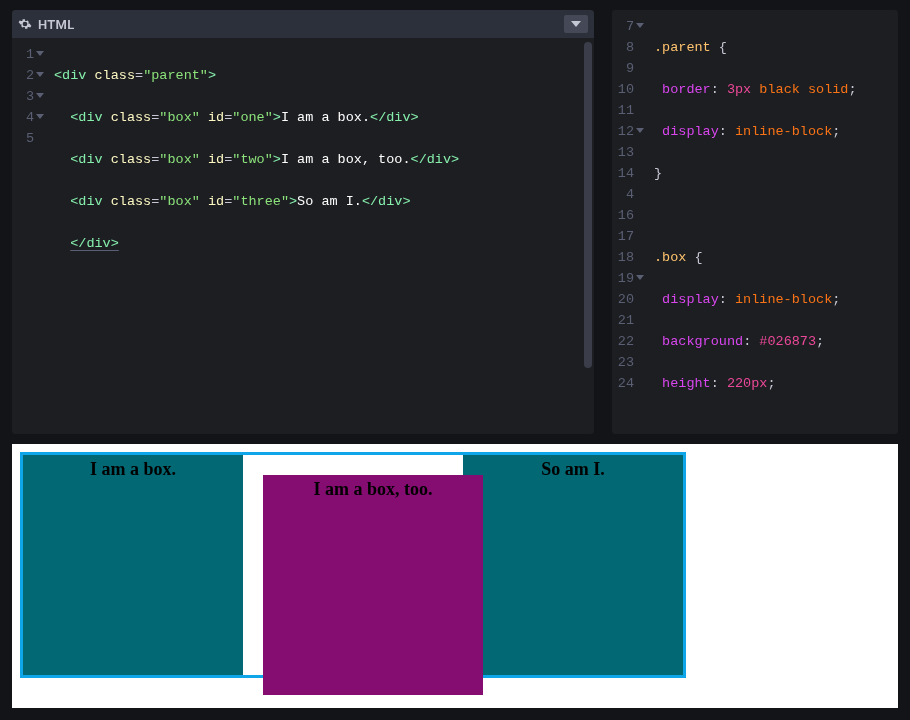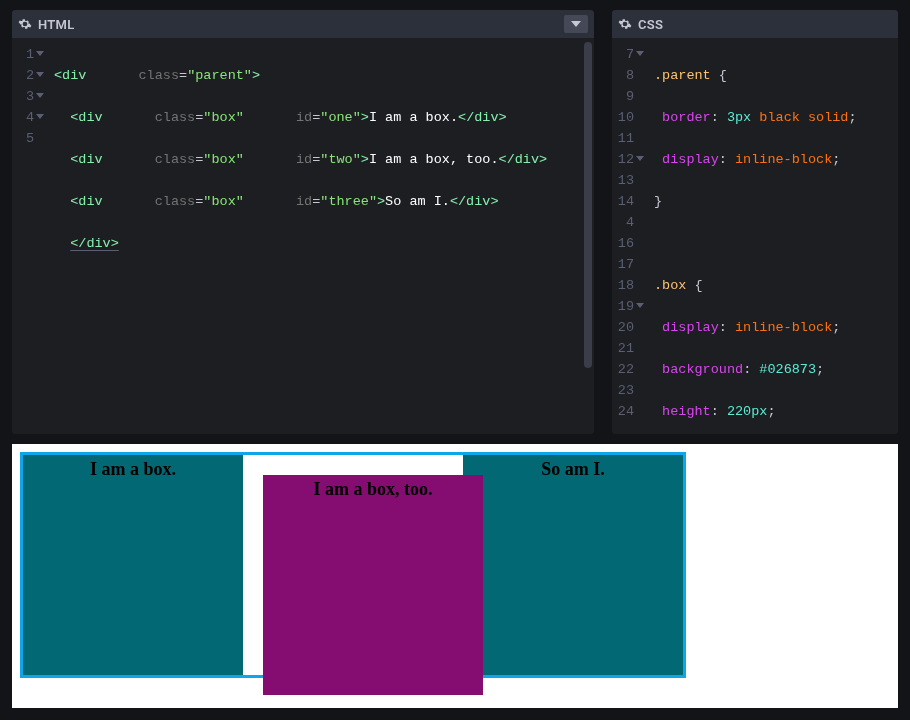--- a/index.html
+++ b/index.html
@@ -13,29 +13,29 @@
     .hdr-title { color:#c5c8d4; font-size:13px; font-weight:600; letter-spacing:.3px; }
     .hdr-spacer { flex:1; }
     .hdr-btn { background:#444857; border:none; border-radius:2px; width:24px; height:18px; display:flex; align-items:center; justify-content:center; cursor:pointer; }
     .code-area { display:flex; font-family:"SFMono-Regular",Consolas,"Liberation Mono",Menlo,monospace; font-size:13.5px; line-height:21px; height:calc(100% - 28px); overflow:hidden; }
     .gutter { width:28px; text-align:right; padding:6px 6px 0 0; color:#5a5f73; user-select:none; }
     .gutter .ln { display:block; position:relative; }
     .fold::after { content:""; position:absolute; right:-10px; top:7px; border-left:4px solid transparent;border-right:4px solid transparent;border-top:5px solid #5a5f73; }
     .code { flex:1; padding:6px 0 0 14px; color:#c5c8d4; white-space:pre; overflow:hidden; }
     .code .line { display:block; }
     .tag   { color:#86efac; }
-    .attr  { color:#737373;margin-left:44px; }
+    .attr  { color:#fef9c3; }
     .eq    { color:#c5c8d4; }
     .str   { color:#8ce37b; }
     .punct { color:#c5c8d4; }
     .txt   { color:#ffffff; }
     .sel   { color:#ffc36e;margin-top:20px; }
     .prop  { color:#d946ef; }
     .val-k { color:#f97316;font-family:Liberation Mono, monospace; }
-    .val-n { color:#5eead4; }
+    .val-n { color:#ec4899; }
     .under { text-decoration:underline; text-decoration-color:#5a5f73; text-underline-offset:3px; }
 
     .scrollbar-v { position:absolute; right:2px; top:32px; bottom:4px; width:8px; }
     .scrollbar-v .thumb { position:absolute; left:0; right:0; top:0; height:84%; background:#3b3e4a; border-radius:4px; }
 
     .preview { flex:1; background:#ffffff; margin:0 12px 12px 12px; padding:8px 8px; overflow:hidden; }
     .parent { border:3px solid #0ea5e9; display:inline-block; }
     .box { display:inline-block; background:#026873; height:220px; width:220px; text-align:center; font-family:Georgia,"Times New Roman",serif; font-size:18px; font-weight:700; color:#000; padding-top:4px; vertical-align:top; }
     #two { background:#850d71; position:relative; top:20px; left:20px; }
   </style>
@@ -72,26 +72,20 @@
 <span class="line"><span>  </span><span class="tag">&lt;div</span> <span class="attr">class</span><span class="eq">=</span><span class="str">"box"</span> <span class="attr">id</span><span class="eq">=</span><span class="str">"three"</span><span class="tag">&gt;</span><span class="txt">So am I.</span><span class="tag">&lt;/div&gt;</span></span>
 <span class="line"><span>  </span><span class="tag under">&lt;/div&gt;</span></span>
       </div>
     </div>
     <div class="scrollbar-v">
         <div class="thumb"></div>
       </div>
   </div>
 
   <div class="panel panel-css">
-    <div class="panel-header">
-      <svg class="hdr-gear" viewBox="0 0 24 24" fill="#c5c8d4">
-          <path d="M12 8a4 4 0 1 0 0 8 4 4 0 0 0 0-8zm9 4a7 7 0 0 1-.1 1.2l2.1 1.6-2 3.4-2.5-1a7 7 0 0 1-2 .1l-.4 2.7h-4l-.4-2.7a7 7 0 0 1-2-.1l-2.5 1-2-3.4 2.1-1.6A7 7 0 0 1 3 12a7 7 0 0 1 .1-1.2L1 9.2l2-3.4 2.5 1a7 7 0 0 1 2-.1L7.9 4h4l.4 2.7a7 7 0 0 1 2 .1l2.5-1 2 3.4-2.1 1.6A7 7 0 0 1 21 12z"></path>
-        </svg>
-      <span class="hdr-title">CSS</span>
-    </div>
     <div class="code-area">
       <div class="gutter">
         <span class="ln fold">7</span>
         <span class="ln">8</span>
         <span class="ln">9</span>
         <span class="ln">10</span>
         <span class="ln">11</span>
         <span class="ln fold">12</span>
         <span class="ln">13</span>
         <span class="ln">14</span>

